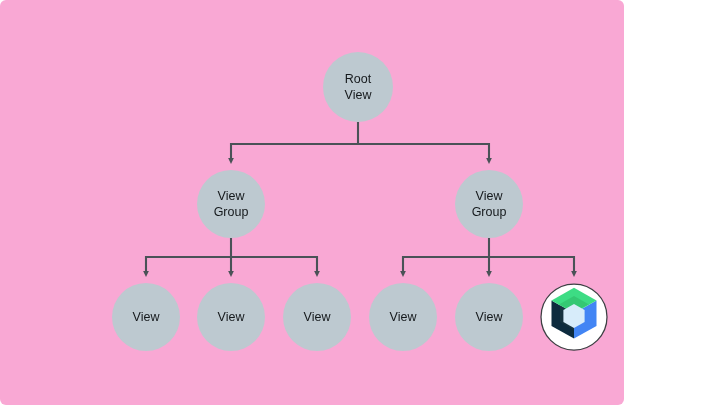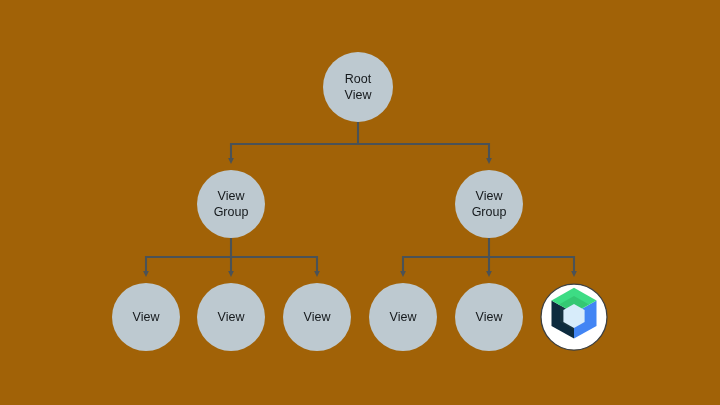--- a/index.html
+++ b/index.html
@@ -8,23 +8,24 @@
     background: #ffffff;
   }
   body {
     width: 720px;
     height: 405px;
     overflow: hidden;
     font-family: "Liberation Sans", sans-serif;
   }
   #diagram-root {
     position: relative;
-    width: 720px;
+    width: 624px;
     height: 405px;
-    background: #a16207;
+    background: #f9a8d4;
+    border-radius: 6px;
   }
   #tree-svg {
     position: absolute;
     inset: 0;
     width: 720px;
     height: 405px;
     display: block;
   }
   .node-label {
     font-family: "Liberation Sans", sans-serif;

